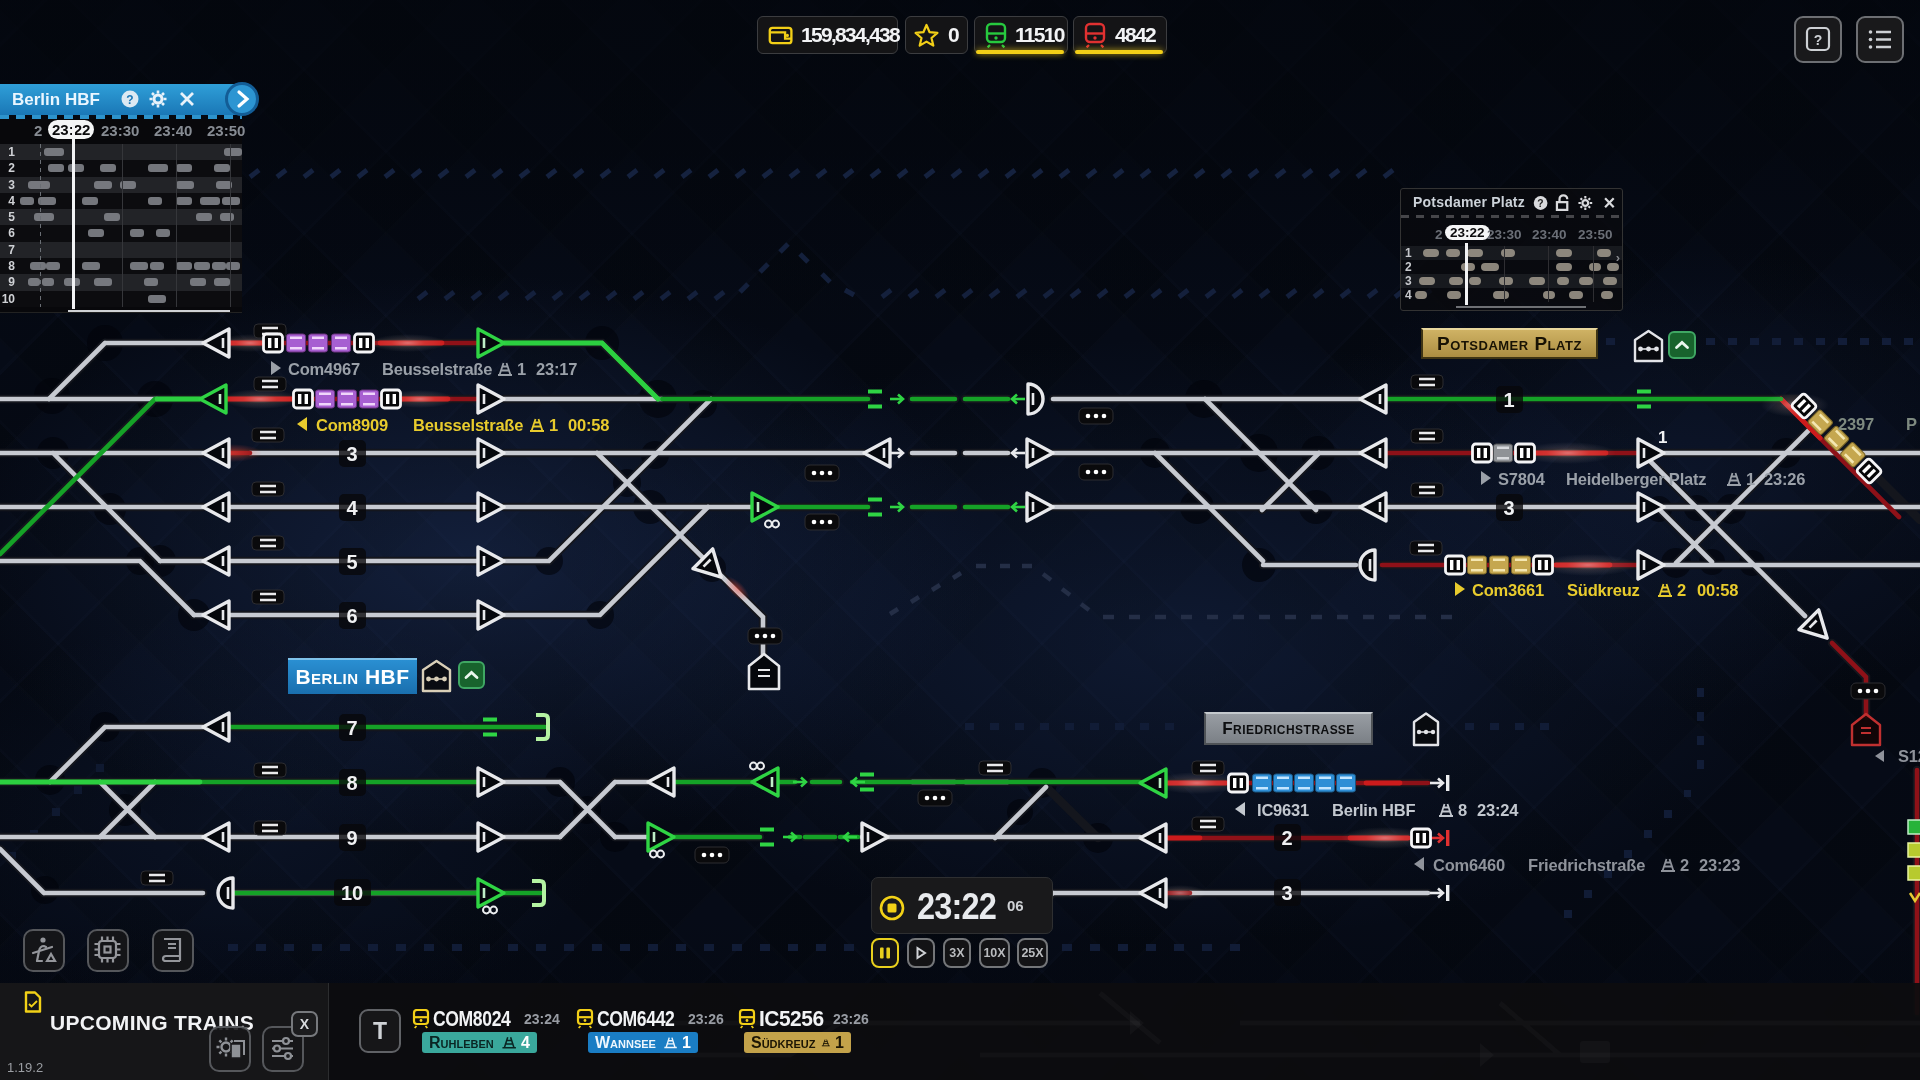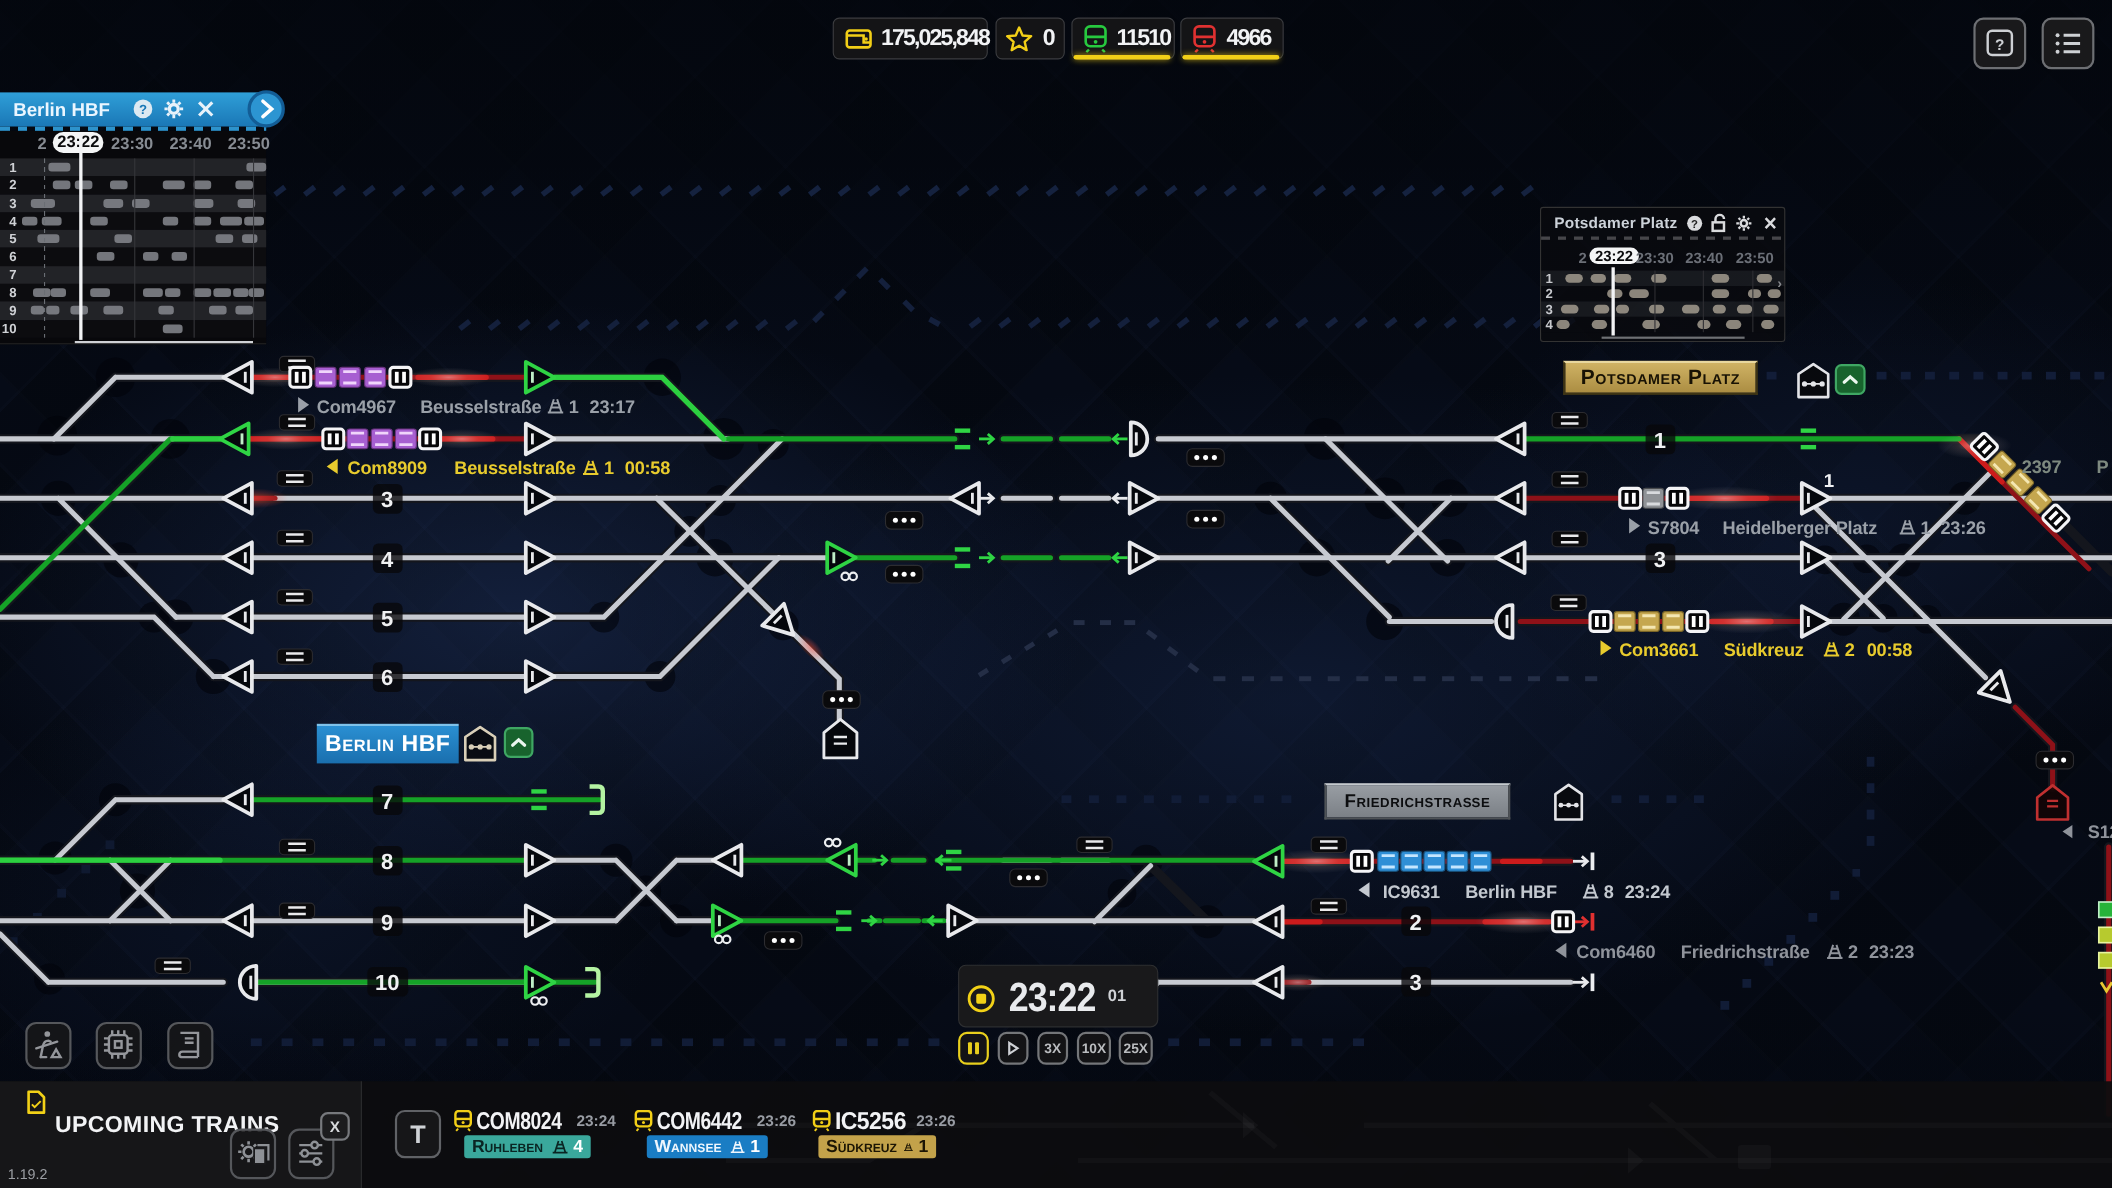--- a/index.html
+++ b/index.html
@@ -743,21 +743,21 @@
     </g>
   </g>
   </svg>
 
   <div class="statbox" style="left:757px;width:139px;">
     <svg width="27" height="22" style="margin-left:10px" viewBox="0 0 30 24">
         <rect x="2" y="4" width="24" height="17" rx="3" fill="none" stroke="#f2cf17" stroke-width="2.6"></rect>
         <path d="M2,9 H19 V16 H26" fill="none" stroke="#f2cf17" stroke-width="2.6"></path>
         <circle cx="21.5" cy="12.5" r="1.8" fill="#f2cf17"></circle>
       </svg>
-    <span class="num" style="margin-left:6px">175,025,848</span>
+    <span class="num" style="margin-left:6px">159,834,438</span>
   </div>
   <div class="statbox" style="left:905px;width:61px;">
     <svg width="25" height="24" viewBox="0 0 25 24" style="margin-left:8px">
         <path d="M12.5,2 L15.6,9.2 L23.4,9.9 L17.5,15 L19.3,22.6 L12.5,18.6 L5.7,22.6 L7.5,15 L1.6,9.9 L9.4,9.2 Z" fill="none" stroke="#f2cf17" stroke-width="2.2" stroke-linejoin="round"></path>
       </svg>
     <span class="num" style="margin-left:9px">0</span>
   </div>
   <div class="statbox" style="left:974px;width:92px;">
     <svg width="26" height="26" viewBox="0 0 26 26" style="margin-left:8px">
         <rect x="4" y="2" width="18" height="18" rx="4" fill="none" stroke="#27c93f" stroke-width="2.4"></rect>
@@ -768,21 +768,21 @@
     <span class="num" style="margin-left:6px">11510</span>
   </div>
   <div class="ybar" style="left:976px;width:88px;"></div>
   <div class="statbox" style="left:1073px;width:92px;">
     <svg width="26" height="26" viewBox="0 0 26 26" style="margin-left:8px">
         <rect x="4" y="2" width="18" height="18" rx="4" fill="none" stroke="#e03131" stroke-width="2.4"></rect>
         <path d="M4,11.5 H22" stroke="#e03131" stroke-width="2.4"></path>
         <circle cx="13" cy="16" r="1.7" fill="#e03131"></circle>
         <path d="M7,23 l-2.4,2.4 M19,23 l2.4,2.4" stroke="#e03131" stroke-width="2.2"></path>
       </svg>
-    <span class="num" style="margin-left:7px">4966</span>
+    <span class="num" style="margin-left:7px">4842</span>
   </div>
   <div class="ybar" style="left:1075px;width:88px;"></div>
 
   <div class="sqbtn" style="left:1794px;top:16px;width:44px;height:43px;">
     <svg width="44" height="43" viewBox="0 0 44 43">
         <rect x="11" y="10" width="22" height="22" rx="4" fill="none" stroke="#cdd0d4" stroke-width="2.2"></rect>
         <text x="22" y="27" font-size="14" font-weight="bold" fill="#cdd0d4" text-anchor="middle" font-family="Liberation Sans">?</text>
       </svg>
   </div>
   <div class="sqbtn" style="left:1856px;top:16px;width:44px;height:43px;">
@@ -1029,21 +1029,21 @@
       <circle cx="15" cy="21" r="2.2" fill="#e3e4e8"></circle>
       <circle cx="22" cy="21" r="2.2" fill="#e3e4e8"></circle>
     </svg>
 
   <div id="clock">
     <svg width="26" height="26" viewBox="0 0 26 26" style="position:absolute;left:7px;top:17px;">
         <circle cx="13" cy="13" r="11" fill="none" stroke="#f2d117" stroke-width="2.6"></circle>
         <rect x="8.5" y="8.5" width="9" height="9" rx="1.5" fill="#f2d117"></rect>
       </svg>
     <span style="position:absolute;left:45px;top:8px;font-size:37px;font-weight:bold;color:#e8eaed;letter-spacing:-1px;transform:scaleX(0.88);transform-origin:left;">23:22</span>
-    <span style="position:absolute;left:135px;top:19px;font-size:15px;font-weight:bold;color:#cfd1d5;">01</span>
+    <span style="position:absolute;left:135px;top:19px;font-size:15px;font-weight:bold;color:#cfd1d5;">06</span>
   </div>
   <div class="spdbtn" style="left:871px;width:28px;border-color:#e8cf1d;">
     <svg width="16" height="14" viewBox="0 0 16 14">
         <rect x="3" y="1.5" width="3.6" height="11" rx="1" fill="#e8cf1d"></rect>
         <rect x="9.4" y="1.5" width="3.6" height="11" rx="1" fill="#e8cf1d"></rect>
       </svg>
   </div>
   <div class="spdbtn" style="left:907px;width:28px;">
     <svg width="14" height="14" viewBox="0 0 14 14">
         <path d="M3.5,2 L11,7 L3.5,12 Z" fill="none" stroke="#cfd1d5" stroke-width="2"></path>

